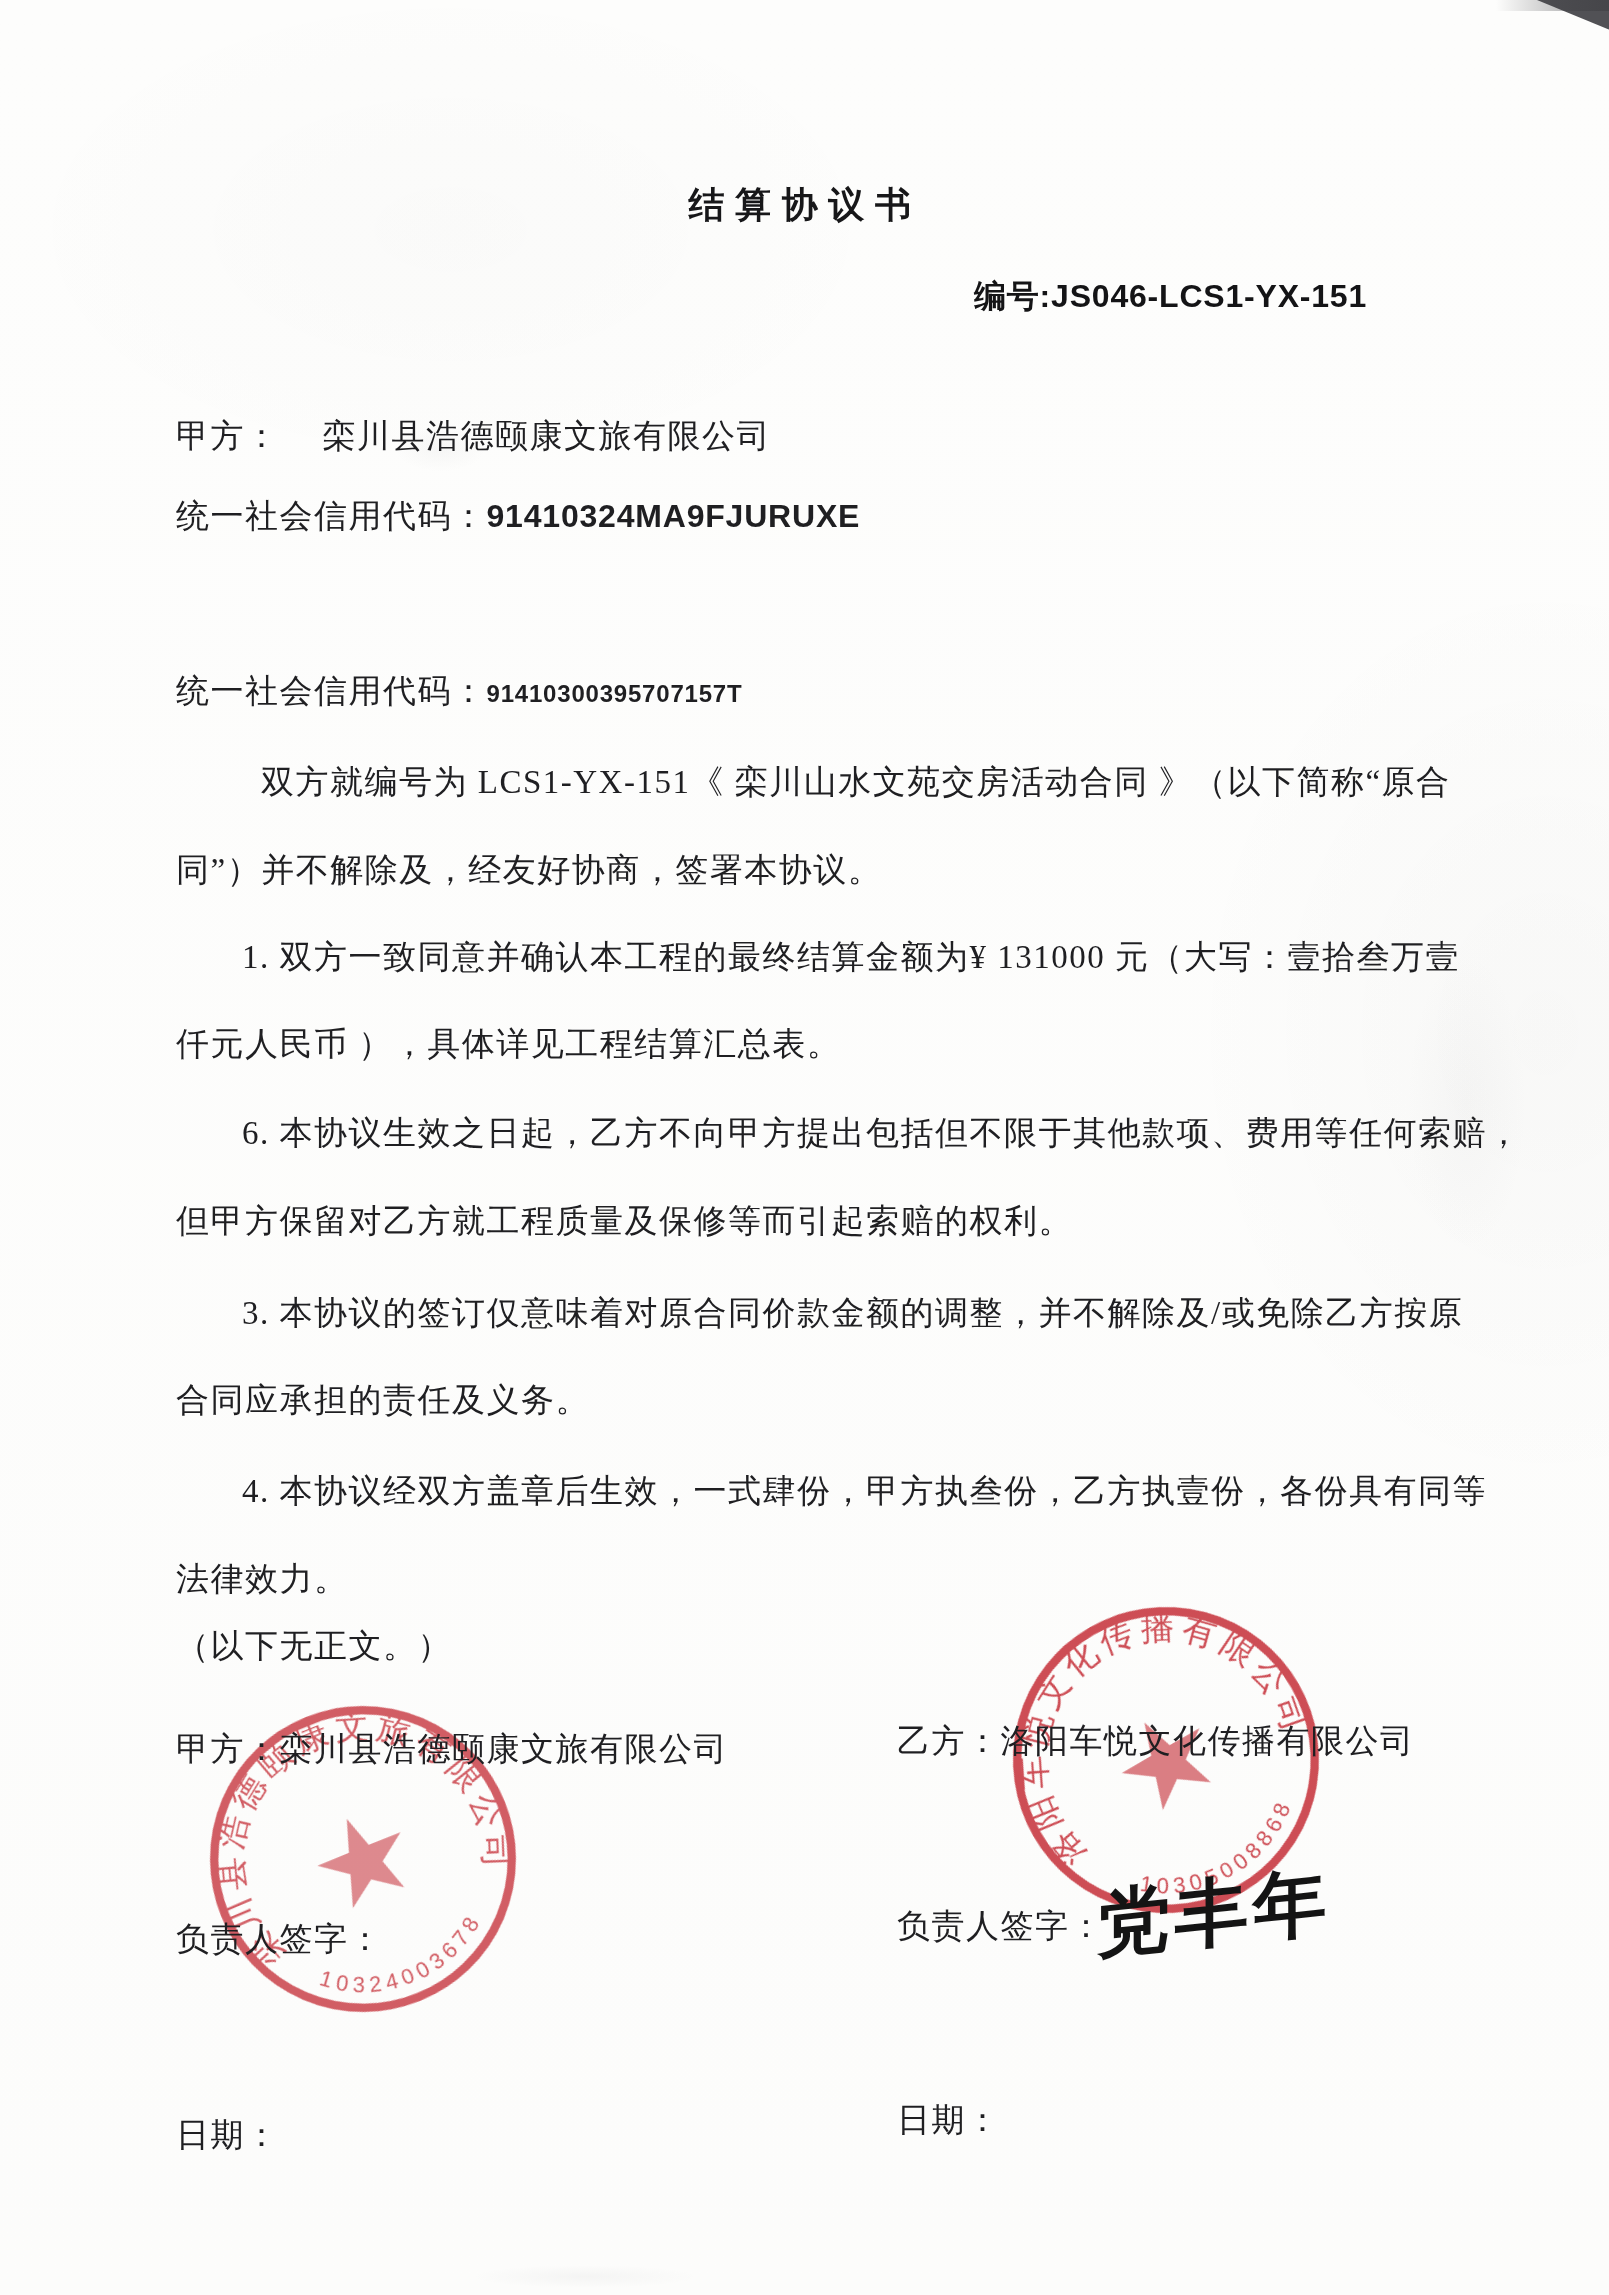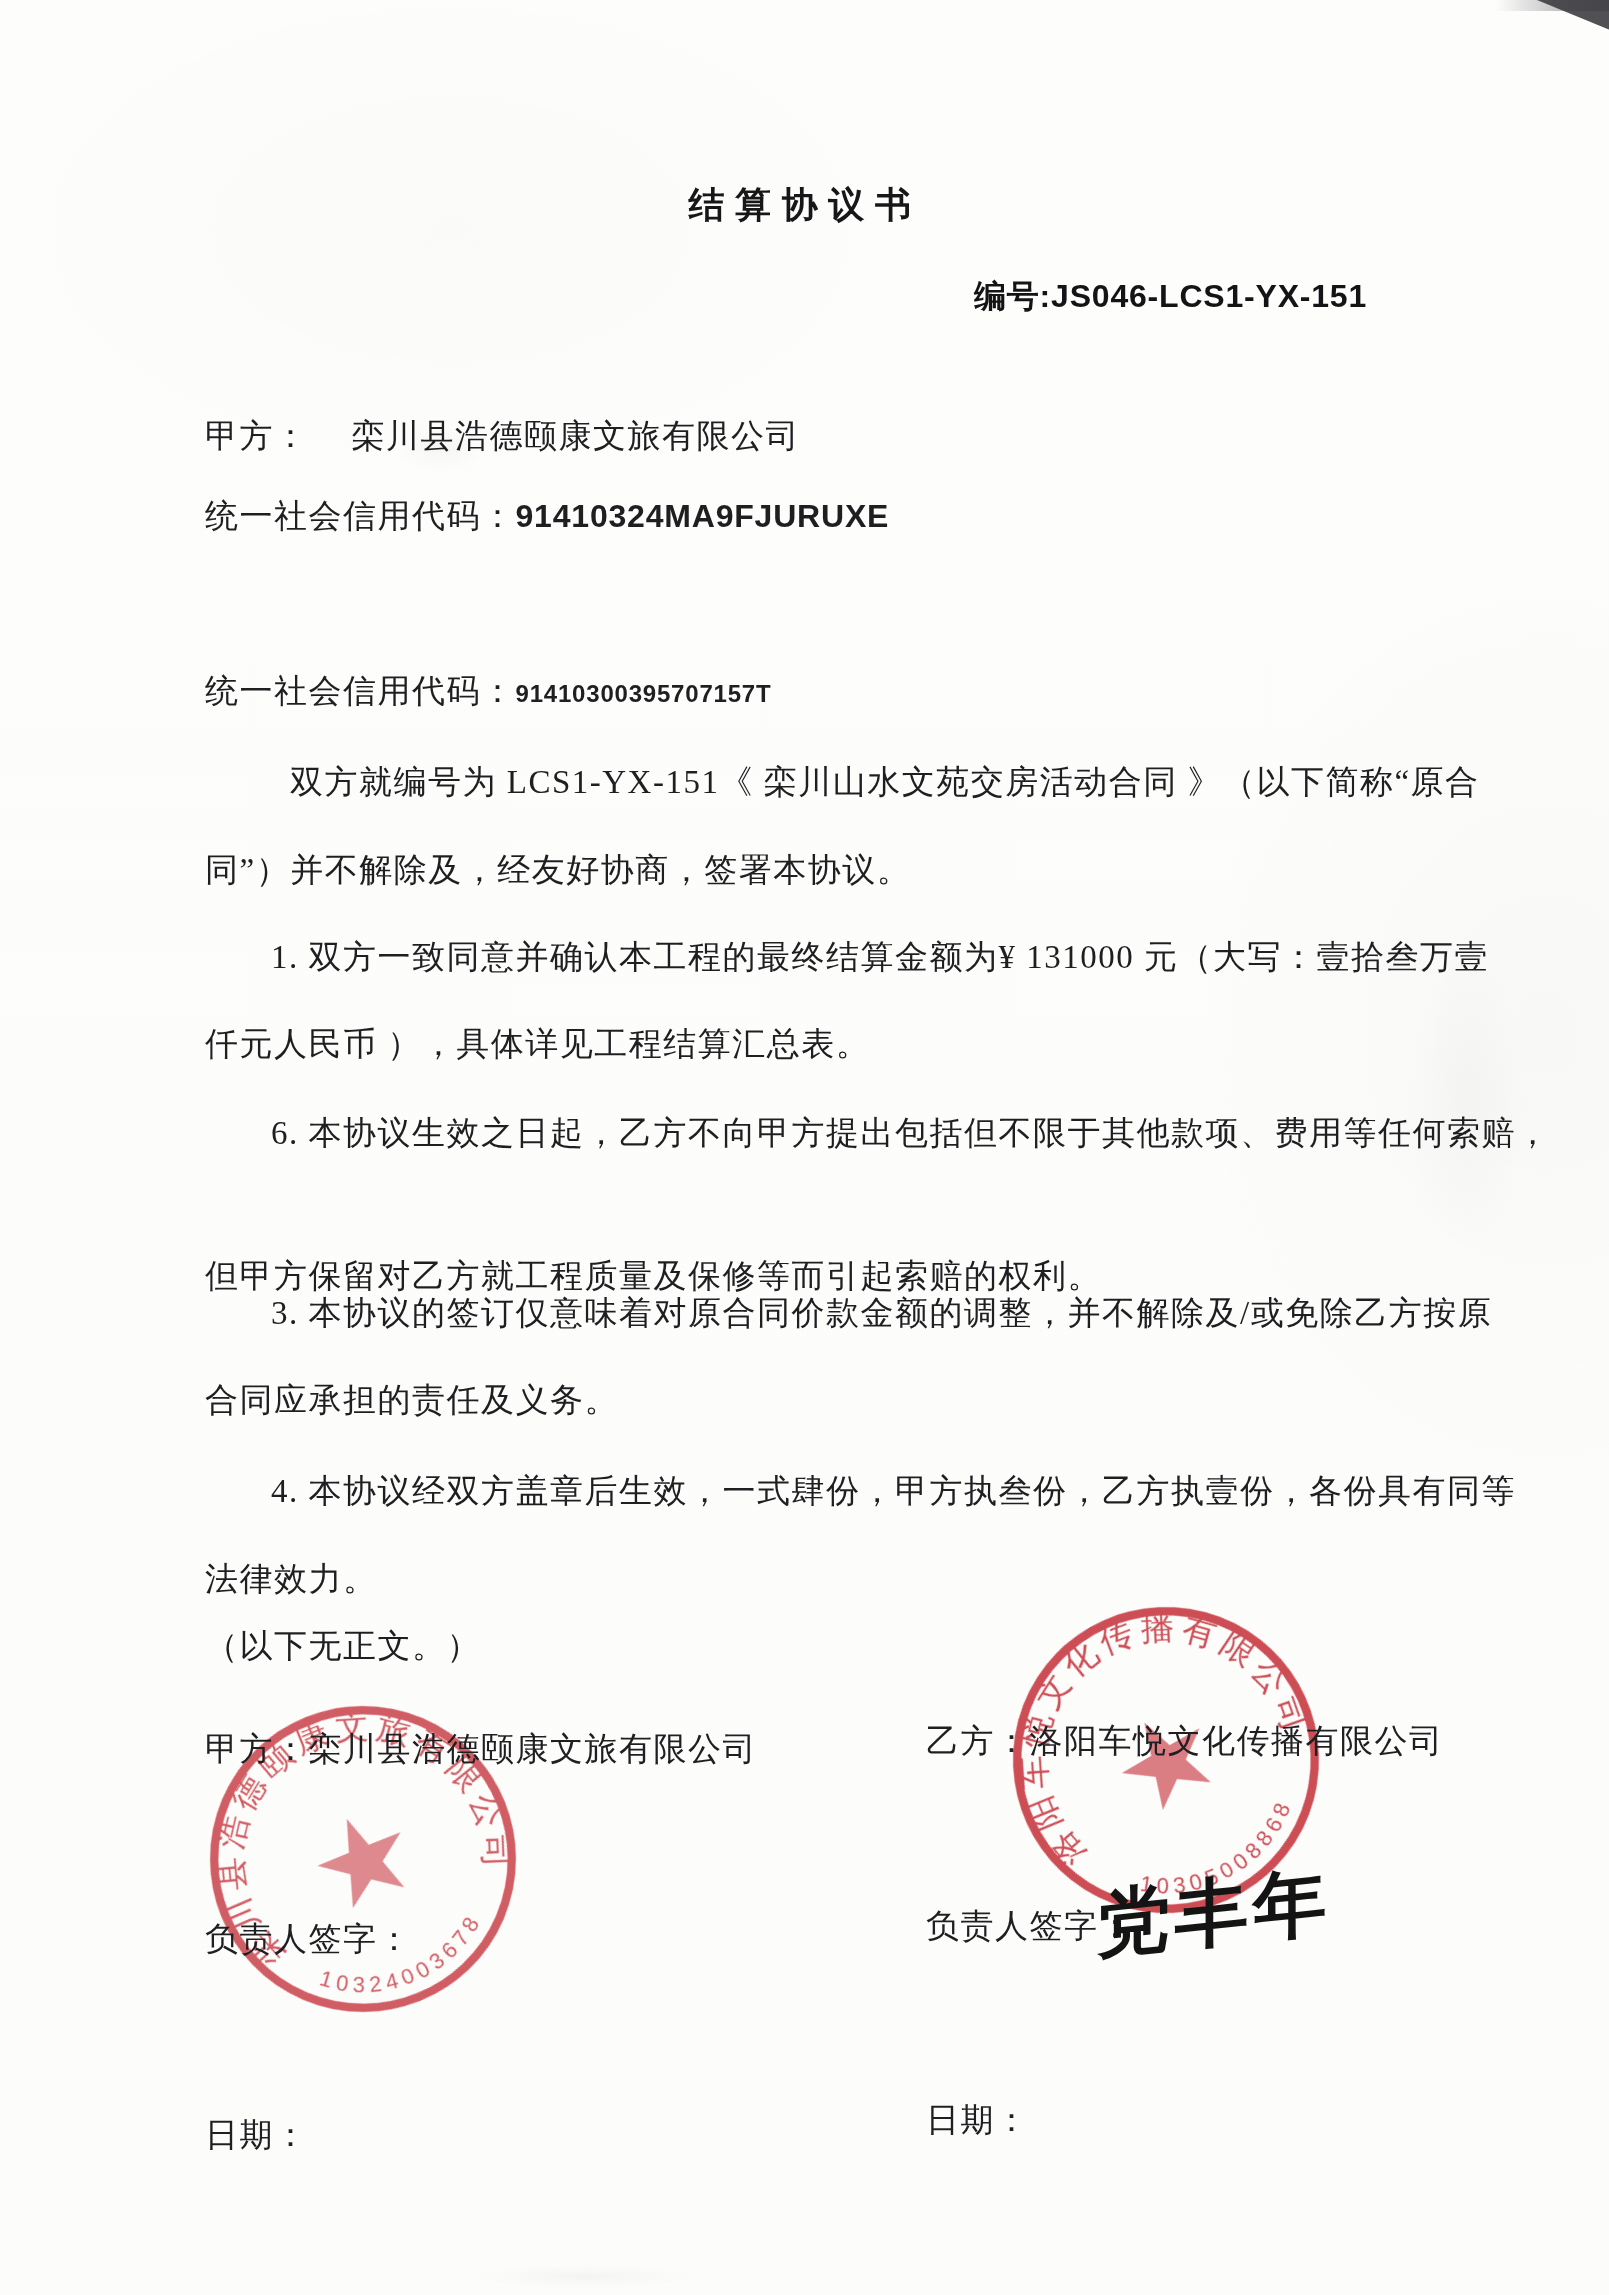--- a/index.html
+++ b/index.html
@@ -11,21 +11,21 @@
     overflow:hidden;
   }
   .page{
     position:absolute;inset:0;
     background:
       radial-gradient(ellipse 684px 380px at 28% 10%, rgba(0,0,0,0.012), transparent 70%),
       radial-gradient(ellipse 532px 684px at 96% 45%, rgba(0,0,0,0.02), transparent 70%),
       linear-gradient(#fdfdfc,#fcfcfb);
     color:#1d1d1f;
   }
-  .line{position:absolute;white-space:nowrap;font-size:33px;letter-spacing:1.5px;color:#1f1f22;margin-left:29px;}
+  .line{position:absolute;white-space:nowrap;font-size:33px;letter-spacing:1.5px;color:#1f1f22;}
   .title{
     position:absolute;top:181px;left:0;width:100%;text-align:center;
     font-size:36px;font-weight:bold;letter-spacing:10.6px;color:#171719;
   }
   .doc-number{
     position:absolute;top:275px;left:974px;
     font-family:"Liberation Sans","DejaVu Sans",sans-serif;
     font-weight:bold;font-size:32px;letter-spacing:0.8px;color:#141416;
   }
   .label-gap{display:inline-block;width:43px;}
@@ -94,21 +94,21 @@
     <span>统一社会信用代码：</span><span class="code" style="font-size:24px;">91410300395707157T</span>
   </div>
 
   <div class="line indent1" style="top:760px;">双方就编号为  LCS1-YX-151《 栾川山水文苑交房活动合同 》（以下简称“原合</div>
   <div class="line flush" style="top:848px;">同”）并不解除及，经友好协商，签署本协议。</div>
 
   <div class="line indent-num" style="top:935px;">1. 双方一致同意并确认本工程的最终结算金额为¥ 131000 元（大写：壹拾叁万壹</div>
   <div class="line flush" style="top:1022px;">仟元人民币 ），具体详见工程结算汇总表。</div>
 
   <div class="line indent-num" style="top:1111px;">6. 本协议生效之日起，乙方不向甲方提出包括但不限于其他款项、费用等任何索赔，</div>
-  <div class="line flush" style="top:1254px;">但甲方保留对乙方就工程质量及保修等而引起索赔的权利。</div>
+  <div class="line flush" style="top:1199px;">但甲方保留对乙方就工程质量及保修等而引起索赔的权利。</div>
 
   <div class="line indent-num" style="top:1291px;">3. 本协议的签订仅意味着对原合同价款金额的调整，并不解除及/或免除乙方按原</div>
   <div class="line flush" style="top:1378px;">合同应承担的责任及义务。</div>
 
   <div class="line indent-num" style="top:1469px;">4. 本协议经双方盖章后生效，一式肆份，甲方执叁份，乙方执壹份，各份具有同等</div>
   <div class="line flush" style="top:1557px;">法律效力。</div>
 
   <div class="line flush" style="top:1624px;">（以下无正文。）</div>
 
   <div class="stamp stamp-a">

